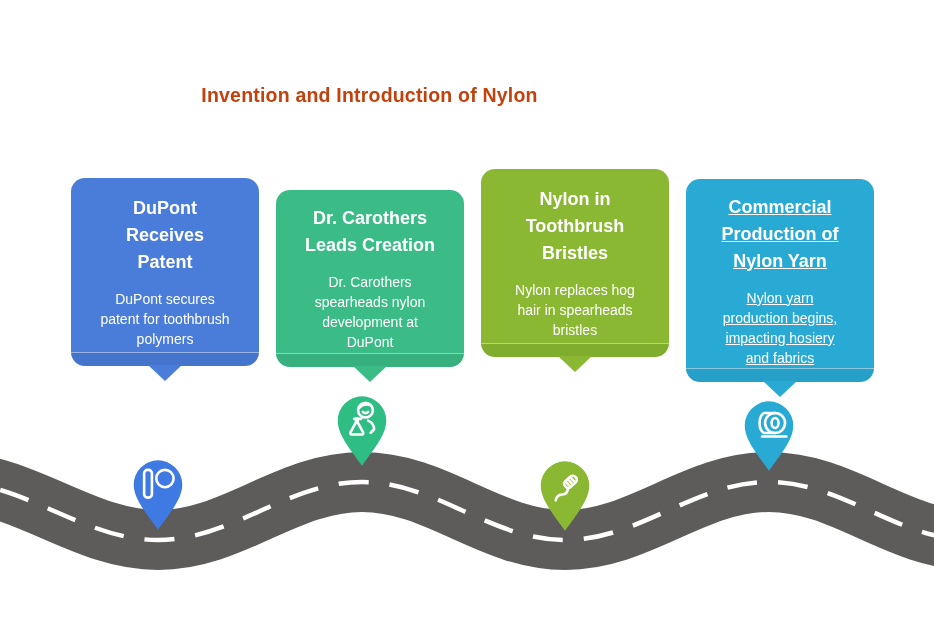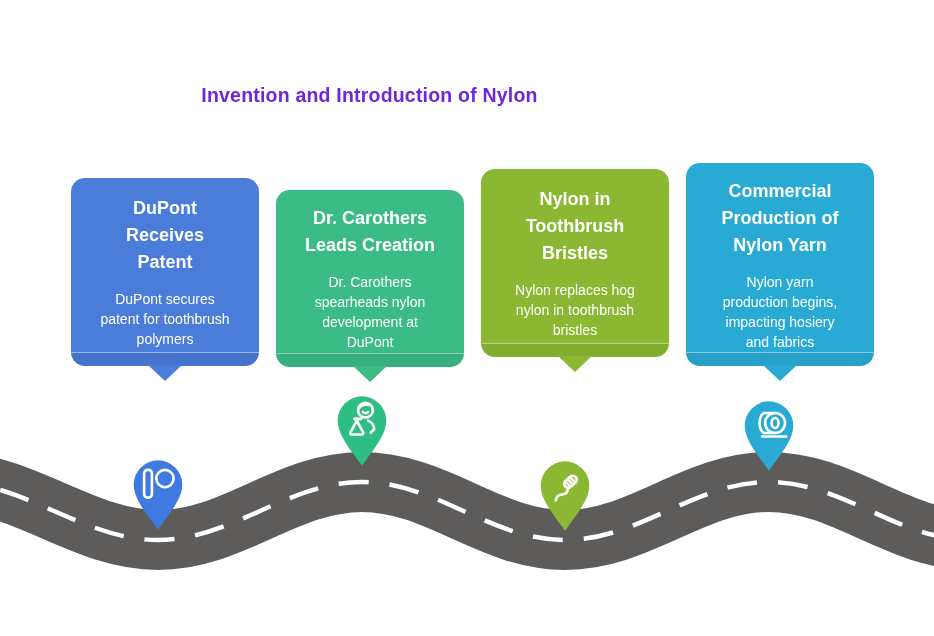--- a/index.html
+++ b/index.html
@@ -1,21 +1,21 @@
 <!DOCTYPE html>
 <html><head>
 <meta charset="utf-8">
 <style>
   html,body{margin:0;padding:0;background:#ffffff;}
   body{font-family:"Liberation Sans", sans-serif; width:934px; height:636px; overflow:hidden;}
   .canvas{position:relative;width:934px;height:636px;background:#fff;}
 
   .page-title{
     position:absolute; top:84px; left:0; width:739px;
-    text-align:center; font-size:19.5px; font-weight:bold; color:#6d28d9;
+    text-align:center; font-size:19.5px; font-weight:bold; color:#c2410c;
     letter-spacing:0.2px;
   }
 
   
   .road-svg{position:absolute;left:0;top:0;}
   .road-bed{fill:none; stroke:var(--road); stroke-width:60;}
   .road-centerline{fill:none; stroke:var(--roadline); stroke-width:4.5; stroke-dasharray:30 21;}
 
   
   .card{
@@ -34,21 +34,21 @@
     width:0; height:0;
     border-left:17px solid transparent; border-right:17px solid transparent;
     border-top:16px solid var(--c);
   }
   .card-title{font-size:18px; font-weight:bold; line-height:27px; white-space:pre-line;}
   .card-desc{font-size:14px; line-height:20px; white-space:pre-line;}
 
   .card-1{left:71px;  top:178px; height:188px;}
   .card-2{left:276px; top:190px; height:177px;align-items:center;}
   .card-3{left:481px; top:169px; height:188px;}
-  .card-4{left:686px; top:163px; height:203px;}
+  .card-4{left:686px; top:179px; height:203px;text-decoration:underline;}
 
   
   .pin{position:absolute; width:52px; height:76px;}
   .pin-1{left:132px; top:457px;}
   .pin-2{left:336px; top:393px;}
   .pin-3{left:539px; top:458px;}
   .pin-4{left:743px; top:398px;}
   .pin-shape{fill:var(--c); stroke:none;}
   .pin-icon{fill:none; stroke:#ffffff; stroke-width:3; stroke-linecap:round; stroke-linejoin:round;}
 </style>
@@ -82,21 +82,21 @@
 development at
 DuPont</div>
     <div class="card-tail"></div>
   </div>
 
   <div class="card card-3" style="--c: #8ab832;">
     <div class="card-title">Nylon in
 Toothbrush
 Bristles</div>
     <div class="card-desc">Nylon replaces hog
-nylon in toothbrush
+hair in spearheads
 bristles</div>
     <div class="card-tail"></div>
   </div>
 
   <div class="card card-4" style="--c: #29aad5;">
     <div class="card-title">Commercial
 Production of
 Nylon Yarn</div>
     <div class="card-desc">Nylon yarn
 production begins,

